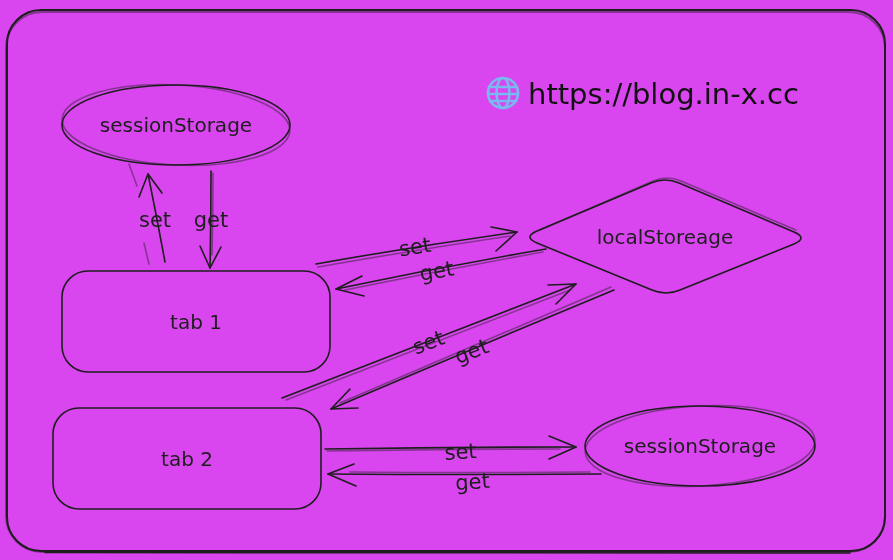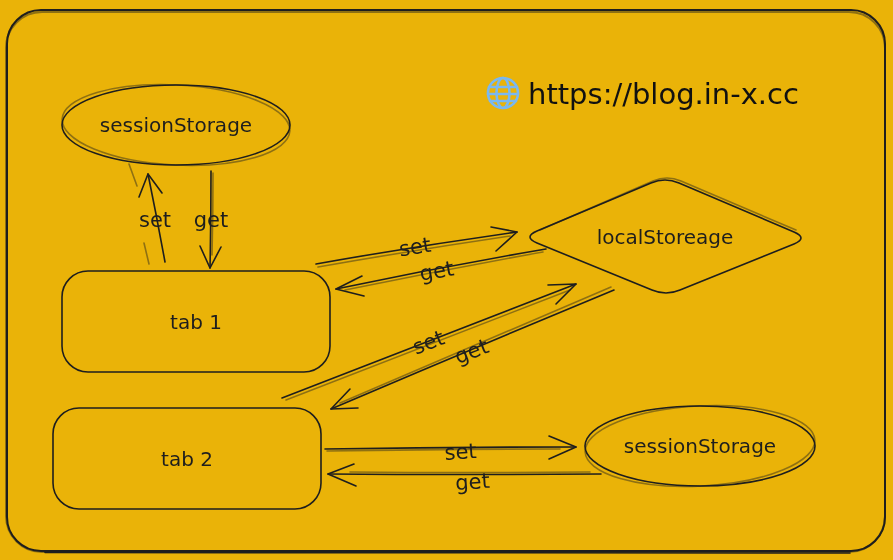--- a/index.html
+++ b/index.html
@@ -1,20 +1,20 @@
 <!DOCTYPE html>
 <html><head>
 <meta charset="utf-8">
 <style>
   html, body { margin: 0; padding: 0; background: #ffffff; }
   .stage {
     position: relative;
     width: 893px;
     height: 560px;
-    background: #eab308;
+    background: #d946ef;
     font-family: "DejaVu Sans", sans-serif;
     overflow: hidden;
   }
   svg { display: block; }
   .sketch {
     stroke: #1e1e1e;
     fill: none;
     stroke-width: 1.6;
     stroke-linecap: round;
     stroke-linejoin: round;

